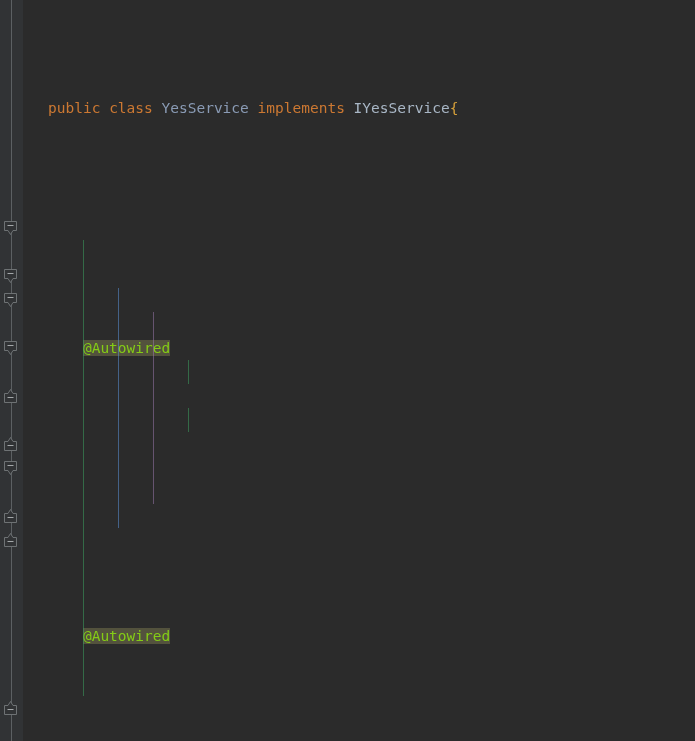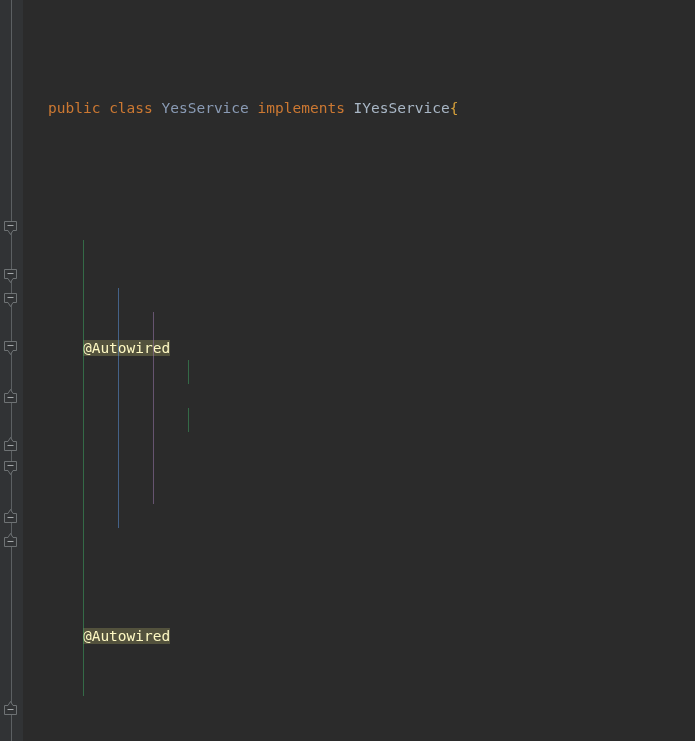--- a/index.html
+++ b/index.html
@@ -41,21 +41,21 @@
     padding-left:24px;
     color:#a9b7c6;
   }
   
   .ig{position:absolute;width:1px;}
   
   .kw   {color:#cc7832;}
   .cls  {color:#8a9bb5;}
   .cls2 {color:#a9b7c6;}
   .fld  {color:#9876aa;}
-  .ann  {color:#fef9c3;}
+  .ann  {color:#84cc16;}
   .annhl{background:#53523d;}
   .br1  {color:#d6a03a;}
   .semi {color:#cc7832;}
 </style>
 </head>
 <body>
 
 <div id="editor">
 
   <div class="gutter"></div>

